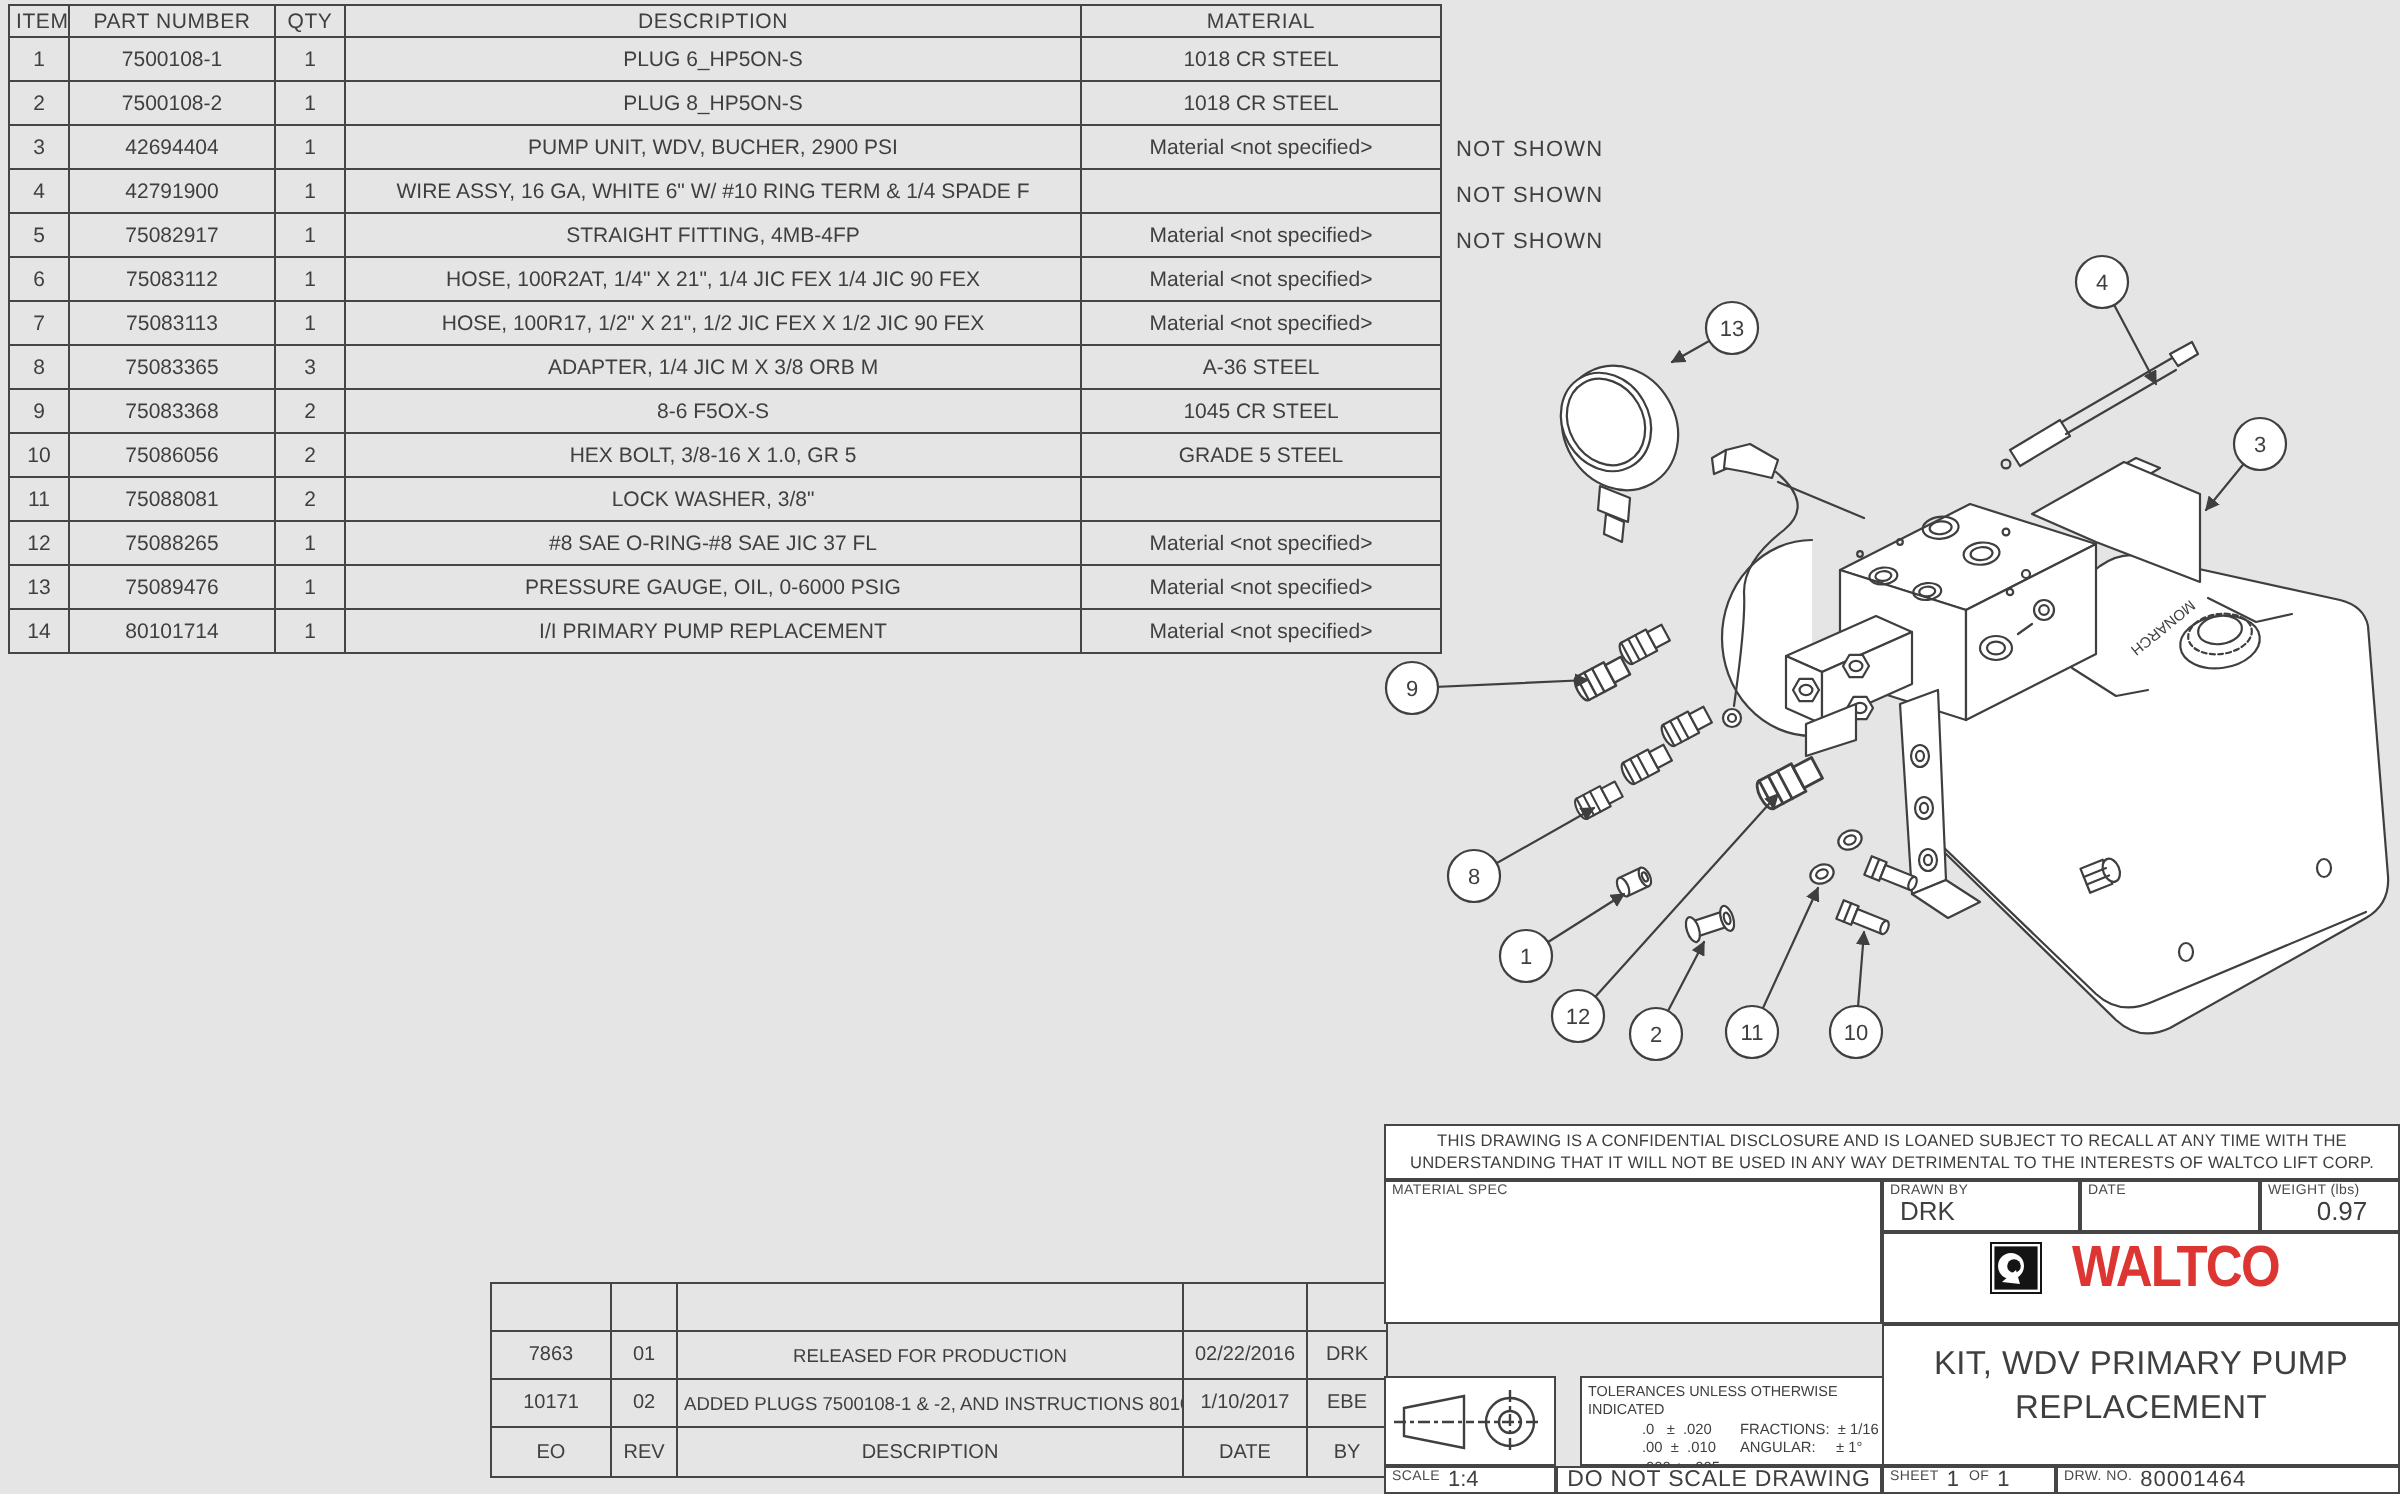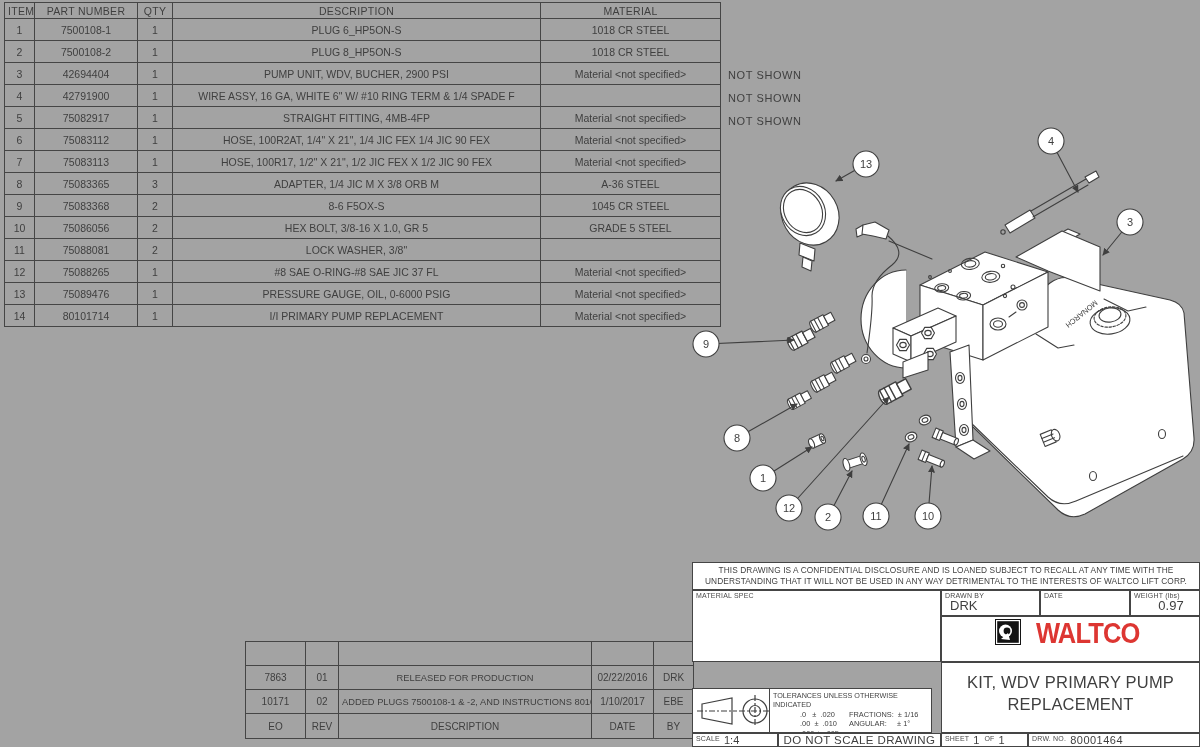--- a/index.html
+++ b/index.html
@@ -1,18 +1,18 @@
 <!DOCTYPE html>
 <html><head>
 <meta charset="utf-8">
 <style>
   html,body { margin:0; padding:0; background:#fff; }
   #page {
     position:relative; width:1200px; height:747px; overflow:hidden;
-    background:#a3a3a3; color:#3f3f3f;
+    background:#e5e5e5; color:#3f3f3f;
     font-family:"Liberation Sans", sans-serif;
   }
   
   table.drw { border-collapse:collapse; table-layout:fixed; }
   table.drw th, table.drw td {
     border:1.4px solid #454545; text-align:center; vertical-align:middle;
     padding:0 3px; overflow:hidden; white-space:nowrap; color:#3f3f3f;
     font-weight:normal;
   }
   #bom { position:absolute; left:4px; top:2px; width:716px; font-size:10.5px; }
@@ -28,33 +28,33 @@
   
   #tb { position:absolute; left:692px; top:562px; width:508px; height:185px; }
   #tb .cell { position:absolute; box-sizing:border-box; border:1.4px solid #454545; background:#fff; }
   .lbl { font-size:7px; color:#4a4a4a; display:block; padding:1px 0 0 3px; letter-spacing:.2px; text-align:left; }
   .tb-confidential { left:0; top:0; width:508px; height:28px;
      font-size:8.3px; text-align:center; line-height:1.3; padding-top:2px; letter-spacing:.1px;}
   .tb-material  { left:0;   top:28px;  width:249px; height:72px; }
   .tb-notes     { left:0;   top:100px; width:249px; height:26px; font-size:7.3px; line-height:1.15; padding-top:1px;}
   .tb-notes div { padding-left:3px; text-align:left;}
   .tb-proj      { left:0;   top:126px; width:86px;  height:45px; display:flex; align-items:center; justify-content:center;}
-  .tb-tol       { left:77px; top:126px; width:163px; height:45px; font-size:7.4px; }
+  .tb-tol       { left:98px; top:126px; width:163px; height:45px; font-size:7.4px; }
   .tb-tol .tol-title { font-size:7.2px; padding:2px 0 1px 3px; text-align:left;}
   .tol-body { display:flex; gap:10px; padding-left:30px; }
   .tol-col div { white-space:pre; line-height:1.25; text-align:left;}
   .tb-scale     { left:0;   top:171px; width:86px;  height:14px; }
   .tb-dns       { left:86px; top:171px; width:163px; height:14px; text-align:center; font-size:11.5px; letter-spacing:.4px; line-height:13px;}
   .tb-drawnby   { left:249px; top:28px; width:99px;  height:26px; }
   .tb-date      { left:348px; top:28px; width:90px;  height:26px; }
   .tb-weight    { left:438px; top:28px; width:70px;  height:26px; }
   .big-val { font-size:13px; padding-left:8px; text-align:left; line-height:1;}
   .tb-weight .big-val { text-align:center; padding-left:12px;}
   .tb-logo      { left:249px; top:54px; width:259px; height:46px; text-align:center; }
-  .logo-row { display:flex; justify-content:center; gap:8px; height:30px; margin-top:2px;}
+  .logo-row { display:flex; align-items:center; justify-content:center; gap:8px; height:30px; margin-top:2px;}
   .logo-word { font-size:29px; font-weight:bold; color:#dd3632; letter-spacing:-1px;
                display:inline-block; transform:scaleX(.88); transform-origin:center; line-height:1;}
   .logo-addr { font-size:9px; letter-spacing:.4px; margin-top:18px; color:#3f3f3f;}
   .tb-title     { left:249px; top:100px; width:259px; height:71px;
      display:flex; align-items:flex-start; justify-content:center; text-align:center;
      font-size:16.5px; line-height:1.35; padding-top:8px; letter-spacing:.2px;}
   .tb-title div { width:230px; }
   .tb-sheet     { left:249px; top:171px; width:87px; height:14px; }
   .tb-drwno     { left:336px; top:171px; width:172px; height:14px; }
   .strip { display:flex; align-items:flex-start; gap:4px; padding-left:2px;}

